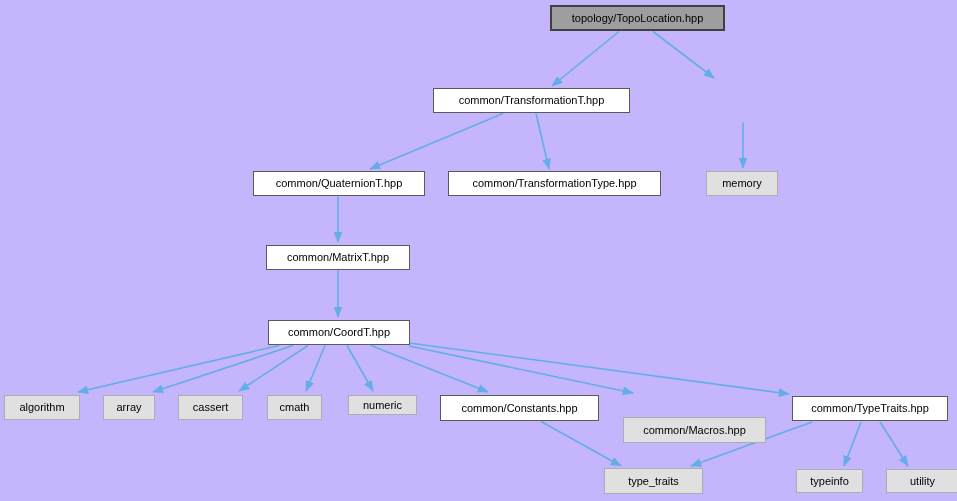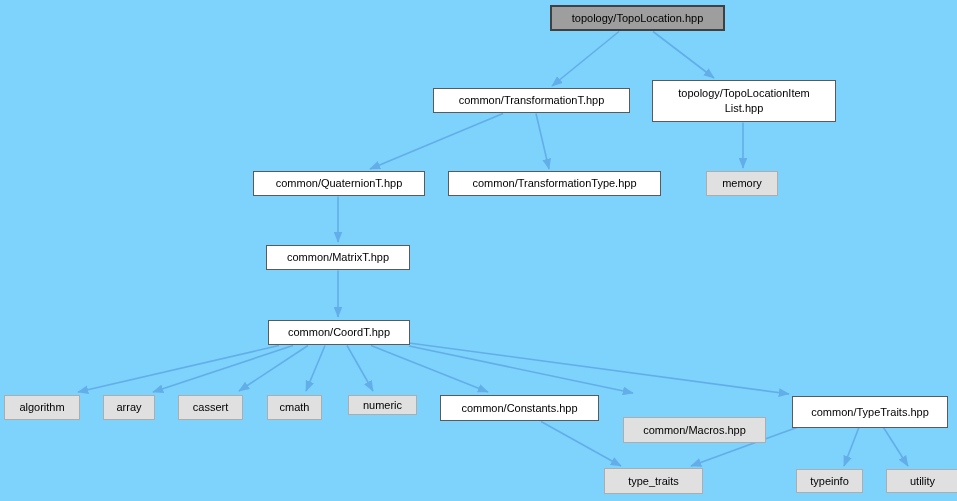--- a/index.html
+++ b/index.html
@@ -1,20 +1,20 @@
 <!DOCTYPE html>
 <html><head>
 <meta charset="utf-8">
 <style>
   html, body { margin: 0; padding: 0; background: #000; }
   #canvas {
     position: relative;
     width: 957px;
     height: 501px;
-    background: #7dd3fc;
+    background: #c4b5fd;
     overflow: hidden;
     font-family: "Liberation Sans", "DejaVu Sans", sans-serif;
   }
   #edges {
     position: absolute;
     left: 0; top: 0;
     width: 957px; height: 501px;
   }
   #edges line { stroke: #63aee8; stroke-width: 1.6px; }
   .node {
@@ -68,24 +68,20 @@
   </svg>
 
   <div class="node root" style="left:550px;top:5px;width:175px;height:26px">
     <span class="lbl">topology/TopoLocation.hpp</span>
   </div>
 
   <div class="node file" style="left:433px;top:88px;width:197px;height:25px">
     <span class="lbl">common/TransformationT.hpp</span>
   </div>
 
-  <div class="node file" style="left:652px;top:80px;width:184px;height:42px">
-    <span class="lbl">topology/TopoLocationItem</span>
-    <span class="lbl">List.hpp</span>
-  </div>
 
   <div class="node file" style="left:253px;top:171px;width:172px;height:25px">
     <span class="lbl">common/QuaternionT.hpp</span>
   </div>
 
   <div class="node file" style="left:448px;top:171px;width:213px;height:25px">
     <span class="lbl">common/TransformationType.hpp</span>
   </div>
 
   <div class="node gray" style="left:706px;top:171px;width:72px;height:25px">
@@ -121,21 +117,21 @@
   </div>
 
   <div class="node file" style="left:440px;top:395px;width:159px;height:26px">
     <span class="lbl">common/Constants.hpp</span>
   </div>
 
   <div class="node gray" style="left:623px;top:417px;width:143px;height:26px">
     <span class="lbl">common/Macros.hpp</span>
   </div>
 
-  <div class="node file" style="left:792px;top:396px;width:156px;height:32px">
+  <div class="node file" style="left:792px;top:396px;width:156px;height:25px">
     <span class="lbl">common/TypeTraits.hpp</span>
   </div>
 
   <div class="node gray" style="left:604px;top:468px;width:99px;height:26px">
     <span class="lbl">type_traits</span>
   </div>
 
   <div class="node gray" style="left:796px;top:469px;width:67px;height:24px">
     <span class="lbl">typeinfo</span>
   </div>

